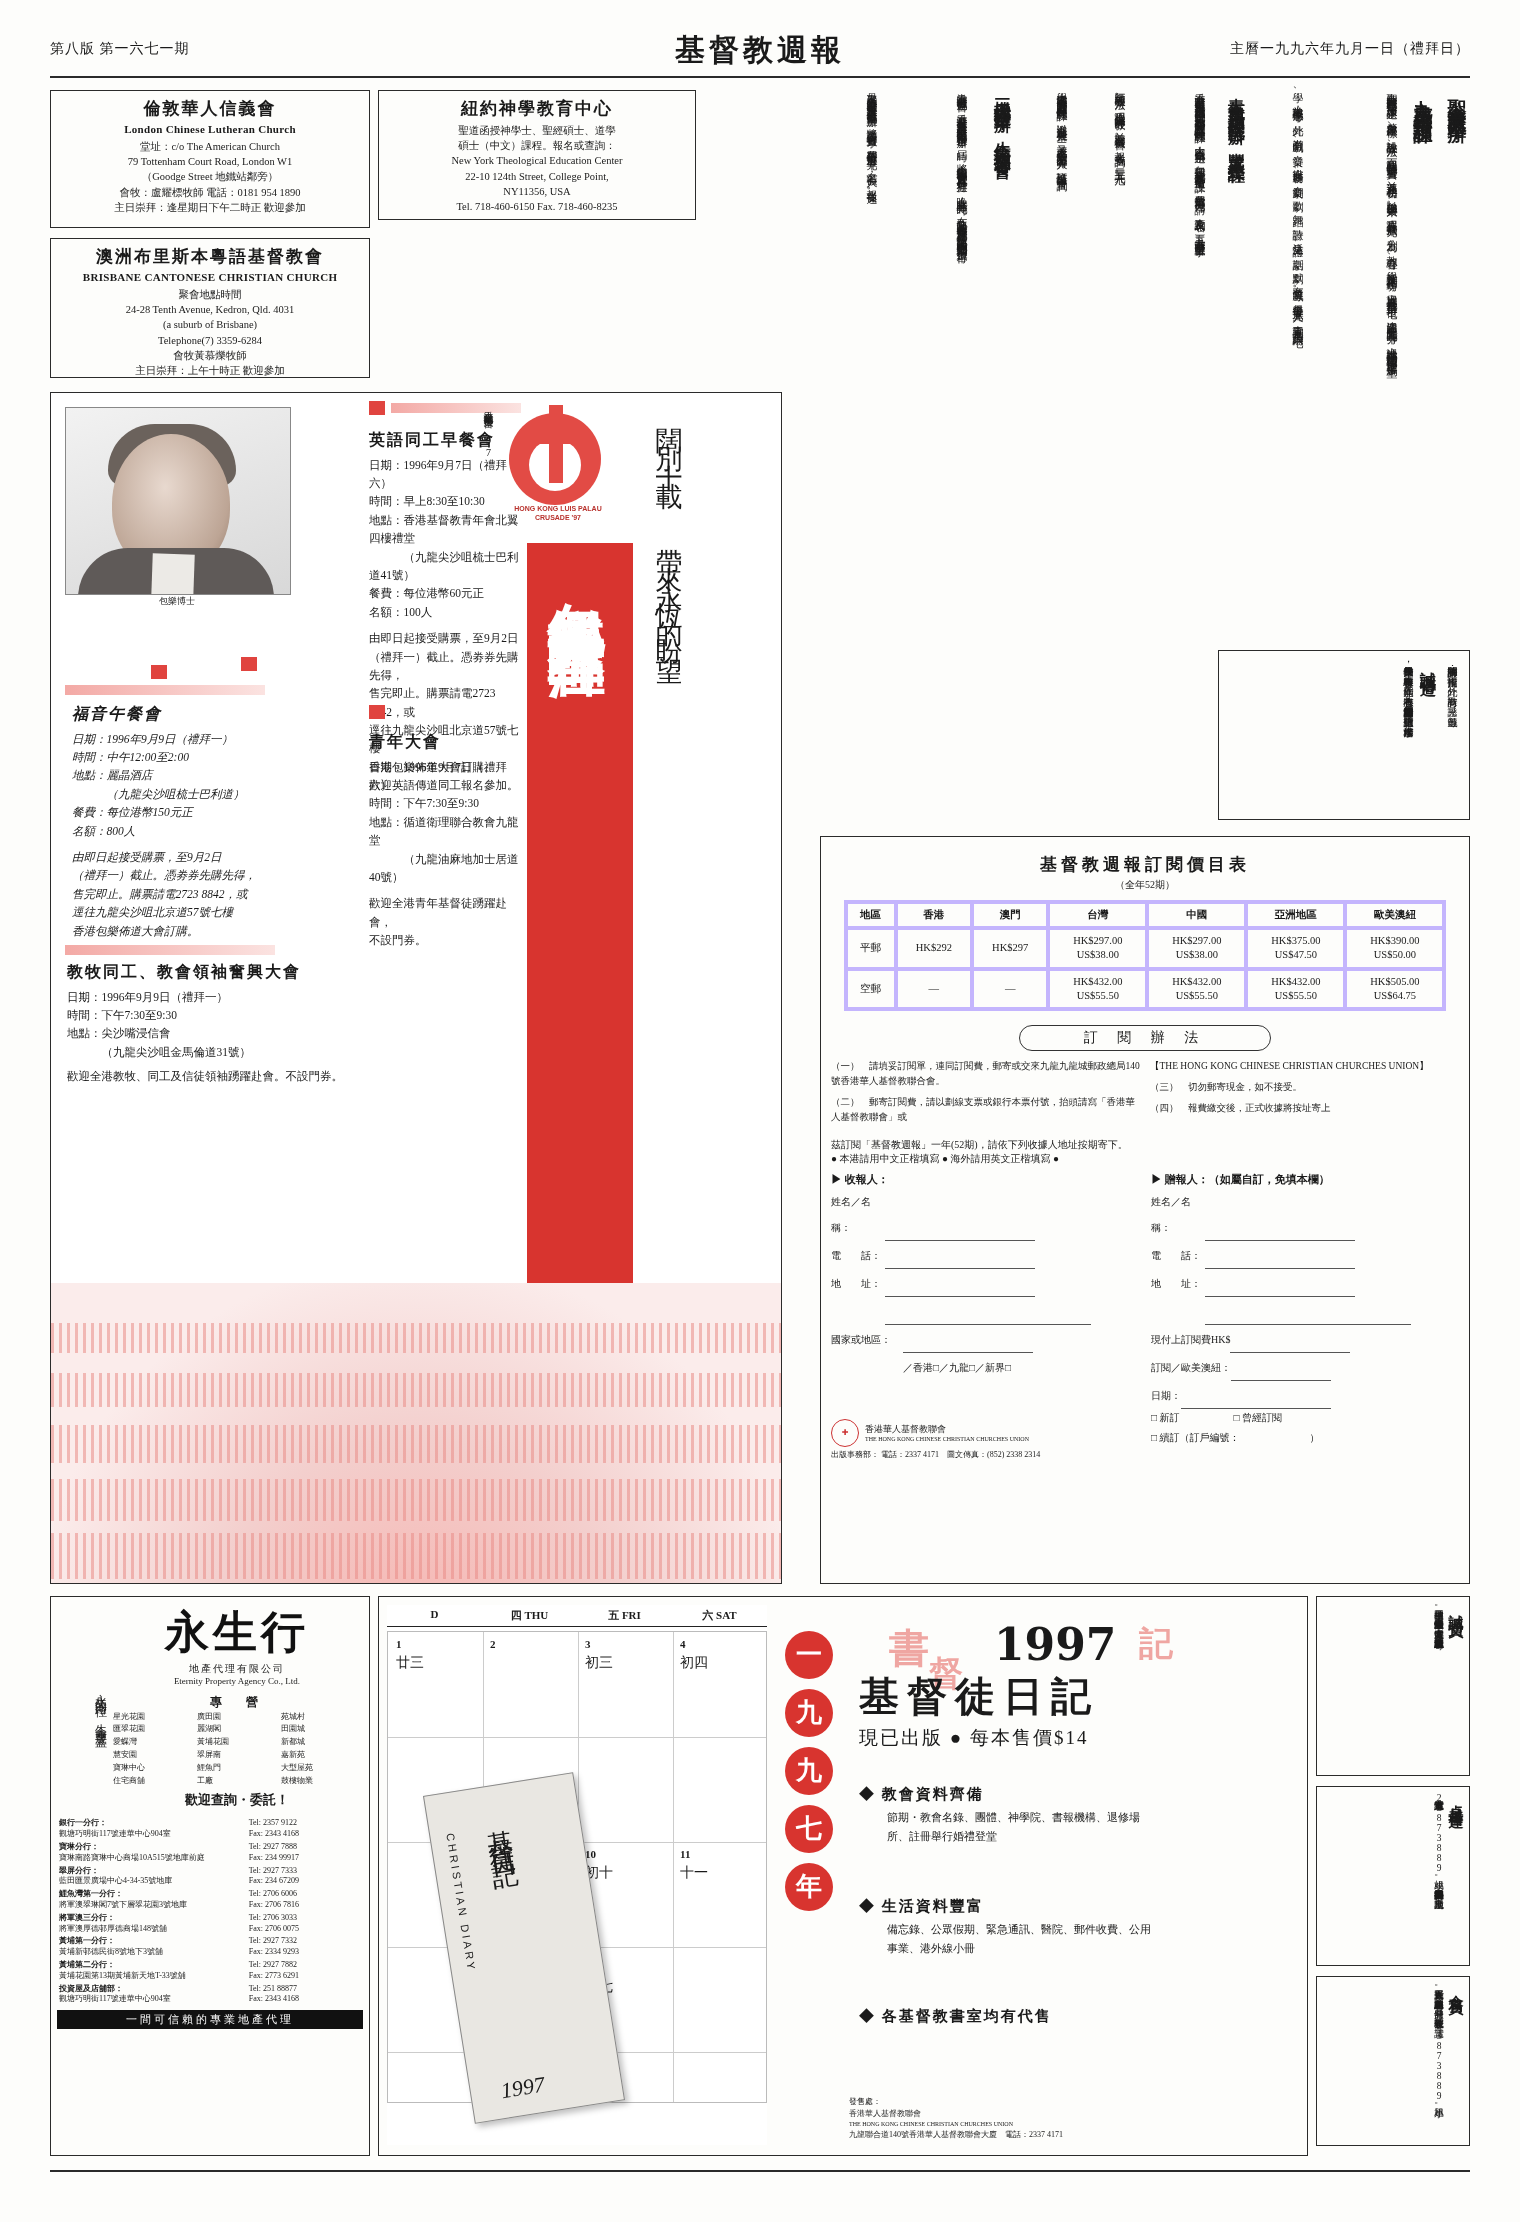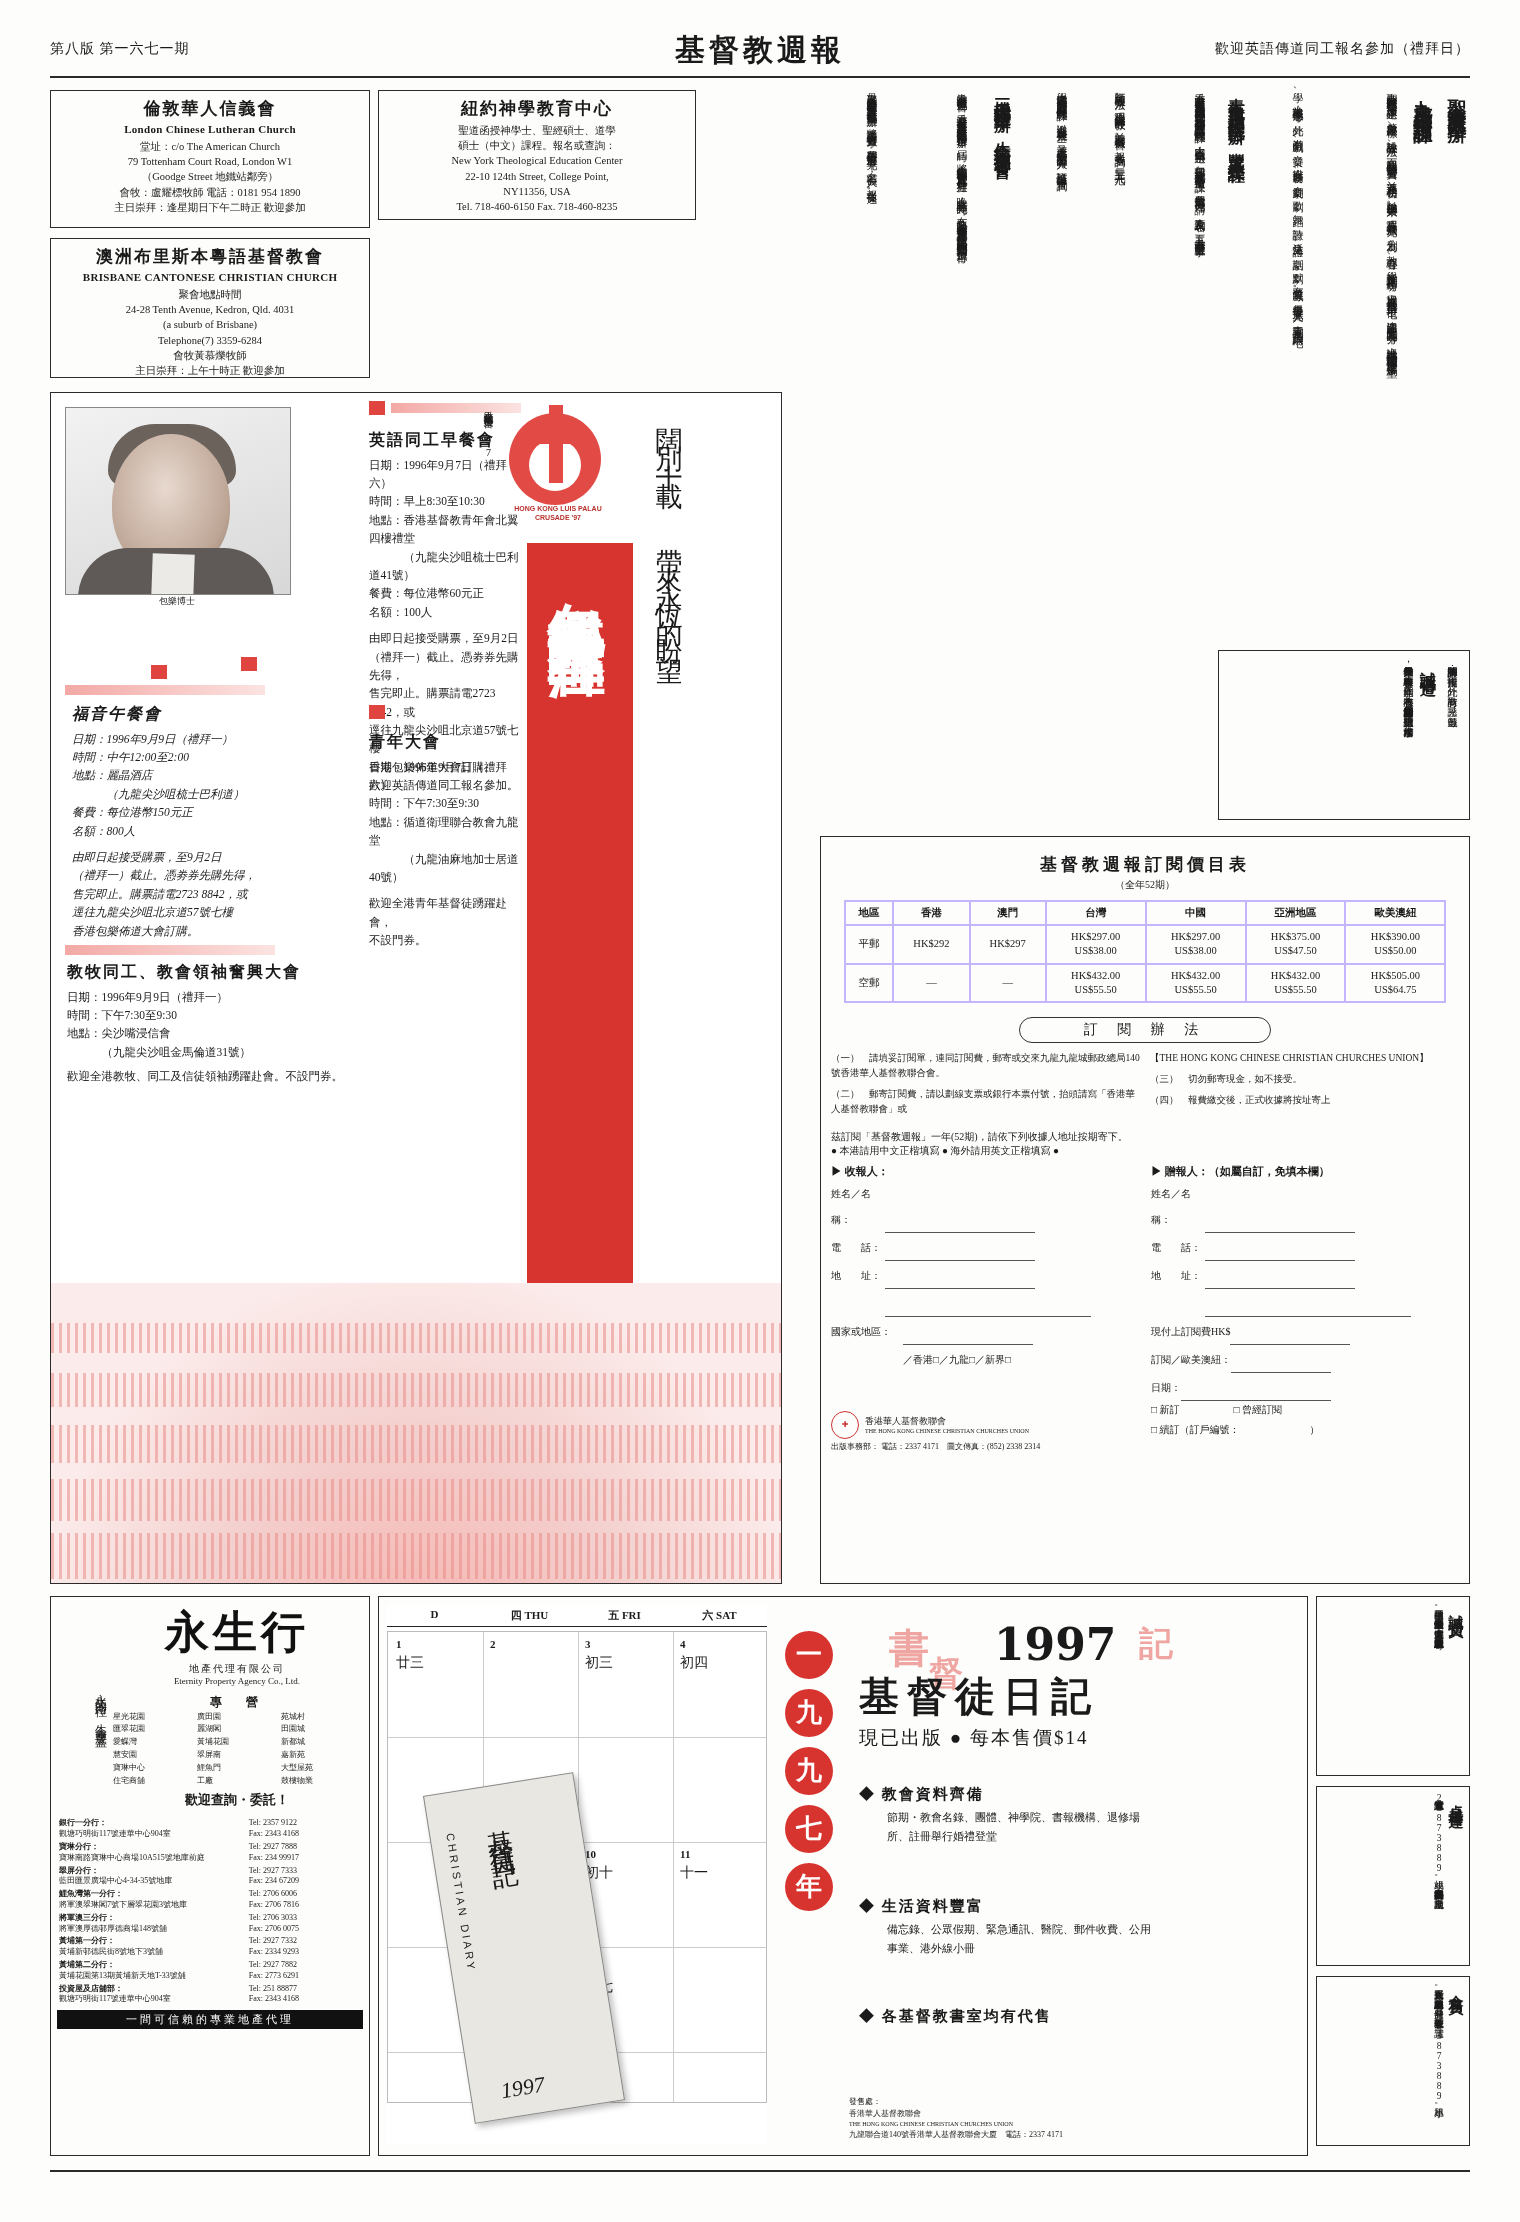--- a/index.html
+++ b/index.html
@@ -59,21 +59,21 @@
 
   
   #box-recruit{position:absolute;left:820px;top:650px;width:390px;height:170px;padding:8px;}
   #box-preach{position:absolute;left:1218px;top:650px;width:252px;height:170px;padding:8px;}
 
   
   #pricebox{position:absolute;left:820px;top:836px;width:650px;height:748px;padding:10px;}
   #pricebox h3{margin:6px 0 2px;text-align:center;font-size:17px;letter-spacing:4px;}
   #pricebox .sub{text-align:center;font-size:10px;margin-bottom:8px;}
   table.price{width:96%;margin:0 auto;border-collapse:collapse;font-size:10.5px;}
-  table.price th,table.price td{border:2px solid #c4b5fd;text-align:center;padding:4px 2px;line-height:1.35;margin-top:12px;}
+  table.price th,table.price td{border:4px solid #c4b5fd;text-align:center;padding:4px 2px;line-height:1.35;margin-top:12px;}
   #orderhead{margin:14px auto 8px;width:250px;border:1.5px solid #333;border-radius:14px;text-align:center;font-size:14px;letter-spacing:8px;padding:3px 0;}
   .ordcols{display:flex;gap:10px;font-size:9.5px;line-height:1.6;}
   .ordcols > div{flex:1;}
   .fields{font-size:10px;line-height:2.6;}
   .fieldrow{display:flex;gap:12px;margin-top:2px;}
   .fieldrow > div{flex:1;}
   .lbl{display:inline-block;width:54px;}
   .ul{display:inline-block;border-bottom:1px solid #555;width:120px;height:12px;vertical-align:bottom;}
   .pubfoot{display:flex;align-items:center;gap:6px;font-size:8px;margin-top:8px;}
   .pubmark{width:26px;height:26px;border-radius:50%;border:1.5px solid #c33;color:#c33;display:flex;align-items:center;justify-content:center;font-size:8px;}
@@ -121,21 +121,21 @@
   #bot-rule{position:absolute;left:50px;top:2170px;width:1420px;height:2px;background:#2b2b2b;}
 </style>
 </head>
 <body>
 
 <div class="page">
 
   <div id="masthead">
     <div id="mast-left">第八版      第一六七一期</div>
     <div id="mast-title">基督教週報</div>
-    <div id="mast-right">歡迎英語傳道同工報名參加（禮拜日）</div>
+    <div id="mast-right">主曆一九九六年九月一日（禮拜日）</div>
   </div>
   <div id="mast-rule"></div>
 
   <div id="ad-lclc" class="box ad">
     <h3>倫敦華人信義會</h3>
     <h4>London Chinese Lutheran Church</h4>
     <p>堂址：c/o The American Church</p>
     <p>79 Tottenham Court Road, London W1</p>
     <p>（Goodge Street 地鐵站鄰旁）</p>
     <p>會牧：盧耀標牧師    電話：0181 954 1890</p>

